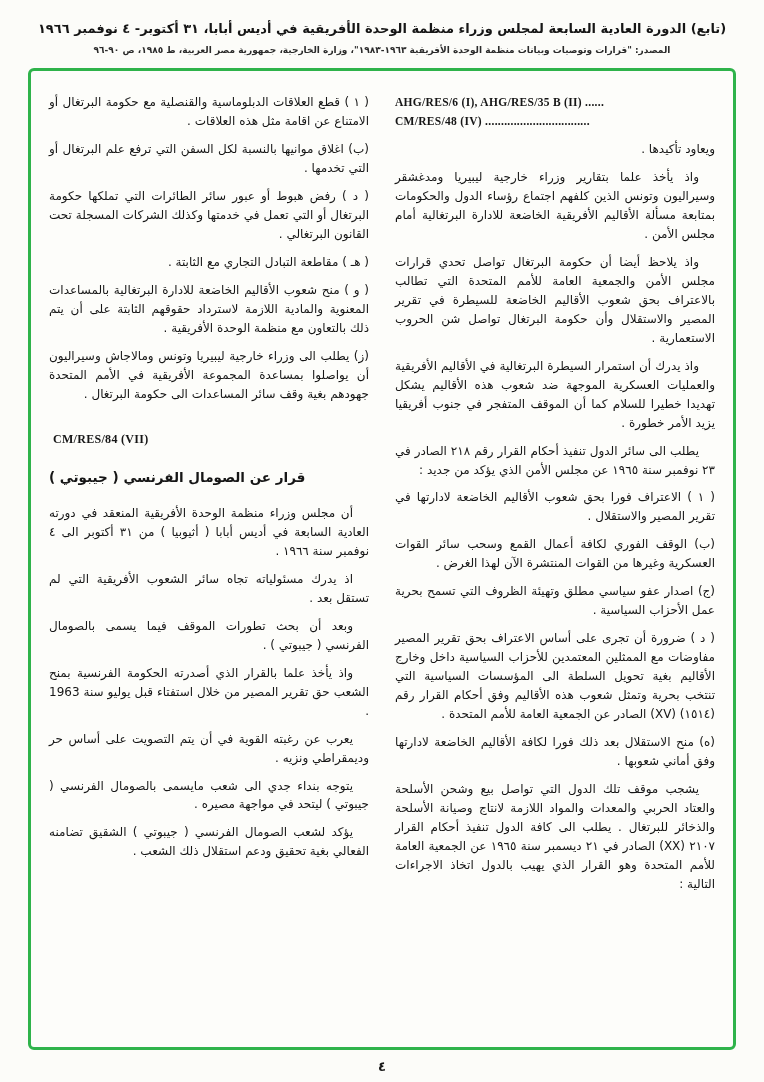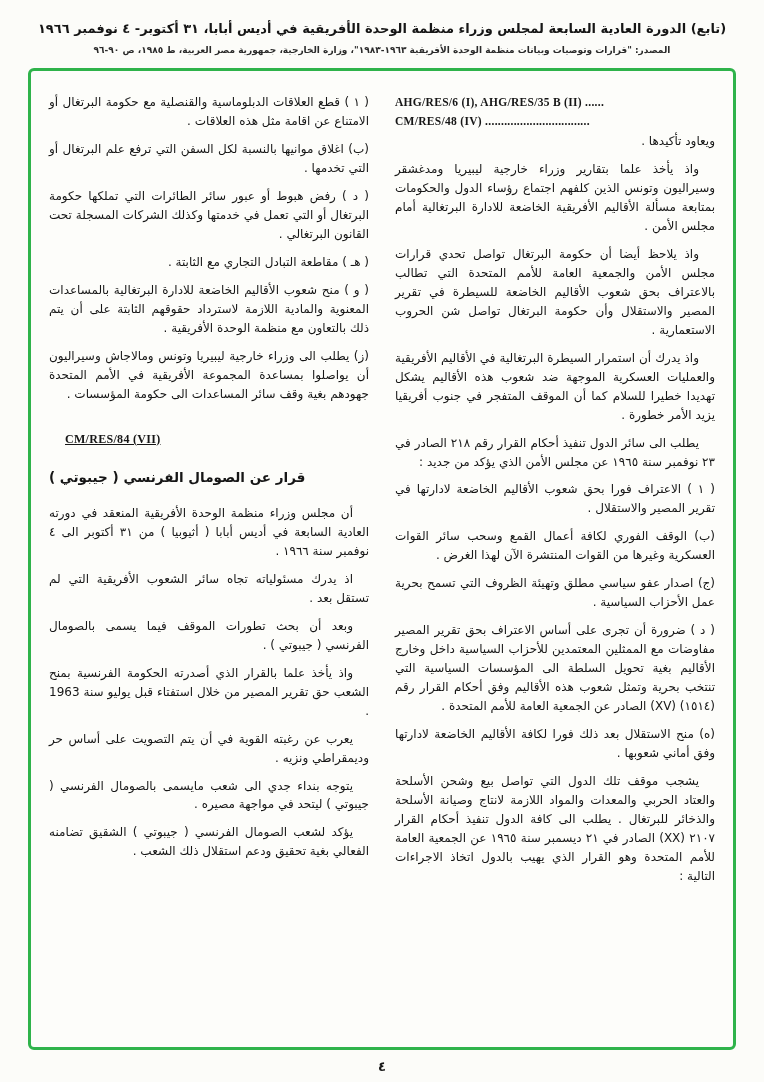--- a/index.html
+++ b/index.html
@@ -44,26 +44,26 @@
   .para { margin-bottom: 9px; text-indent: 16px; }
   .para.no-indent { text-indent: 0; }
   .refs {
     direction: ltr; text-align: left;
     font-family: "Liberation Serif", serif;
     font-size: 11.5px; font-weight: bold;
     line-height: 1.6; letter-spacing: 0.3px;
     margin-bottom: 0;
     word-break: break-all;
   }
-  .refs.last { margin-bottom: 2px; }
+  .refs.last { margin-bottom: 10px; }
   .res-ref {
     direction: ltr; text-align: left;
     font-family: "Liberation Serif", serif;
     font-size: 12px; font-weight: bold;
-    margin: 26px 0 18px 16px; letter-spacing: 0.3px; text-decoration: underline;
+    margin: 26px 0 18px 4px; letter-spacing: 0.3px;
   }
   .res-title {
     text-align: left;
     font-size: 13.5px; font-weight: bold;
     margin-bottom: 16px;
   }
   .page-footer {
     flex: 0 0 auto;
     text-align: center;
     padding-top: 9px;
@@ -98,21 +98,21 @@
         <p class="para no-indent">(ه) منح الاستقلال بعد ذلك فورا لكافة الأقاليم الخاضعة لادارتها وفق أماني شعوبها .</p>
         <p class="para">يشجب موقف تلك الدول التي تواصل بيع وشحن الأسلحة والعتاد الحربي والمعدات والمواد اللازمة لانتاج وصيانة الأسلحة والذخائر للبرتغال . يطلب الى كافة الدول تنفيذ أحكام القرار ٢١٠٧ (XX) الصادر في ٢١ ديسمبر سنة ١٩٦٥ عن الجمعية العامة للأمم المتحدة وهو القرار الذي يهيب بالدول اتخاذ الاجراءات التالية :</p>
       </div>
 
       <div class="col">
         <p class="para no-indent">( ١ ) قطع العلاقات الدبلوماسية والقنصلية مع حكومة البرتغال أو الامتناع عن اقامة مثل هذه العلاقات .</p>
         <p class="para no-indent">(ب) اغلاق موانيها بالنسبة لكل السفن التي ترفع علم البرتغال أو التي تخدمها .</p>
         <p class="para no-indent">( د ) رفض هبوط أو عبور سائر الطائرات التي تملكها حكومة البرتغال أو التي تعمل في خدمتها وكذلك الشركات المسجلة تحت القانون البرتغالي .</p>
         <p class="para no-indent">( هـ ) مقاطعة التبادل التجاري مع الثابتة .</p>
         <p class="para no-indent">( و ) منح شعوب الأقاليم الخاضعة للادارة البرتغالية بالمساعدات المعنوية والمادية اللازمة لاسترداد حقوقهم الثابتة على أن يتم ذلك بالتعاون مع منظمة الوحدة الأفريقية .</p>
-        <p class="para no-indent">(ز) يطلب الى وزراء خارجية ليبيريا وتونس ومالاجاش وسيراليون أن يواصلوا بمساعدة المجموعة الأفريقية في الأمم المتحدة جهودهم بغية وقف سائر المساعدات الى حكومة المؤسسات .</p>
+        <p class="para no-indent">(ز) يطلب الى وزراء خارجية ليبيريا وتونس ومالاجاش وسيراليون أن يواصلوا بمساعدة المجموعة الأفريقية في الأمم المتحدة جهودهم بغية وقف سائر المساعدات الى حكومة البرتغال .</p>
 
         <div class="res-ref">CM/RES/84 (VII)</div>
         <h2 class="res-title">قرار عن الصومال الفرنسي ( جيبوتي )</h2>
 
         <p class="para">أن مجلس وزراء منظمة الوحدة الأفريقية المنعقد في دورته العادية السابعة في أديس أبابا ( أثيوبيا ) من ٣١ أكتوبر الى ٤ نوفمبر سنة ١٩٦٦ .</p>
         <p class="para">اذ يدرك مسئولياته تجاه سائر الشعوب الأفريقية التي لم تستقل بعد .</p>
         <p class="para">وبعد أن بحث تطورات الموقف فيما يسمى بالصومال الفرنسي ( جيبوتي ) .</p>
         <p class="para">واذ يأخذ علما بالقرار الذي أصدرته الحكومة الفرنسية بمنح الشعب حق تقرير المصير من خلال استفتاء قبل يوليو سنة 1963 .</p>
         <p class="para">يعرب عن رغبته القوية في أن يتم التصويت على أساس حر وديمقراطي ونزيه .</p>
         <p class="para">يتوجه بنداء جدي الى شعب مايسمى بالصومال الفرنسي ( جيبوتي ) ليتحد في مواجهة مصيره .</p>

